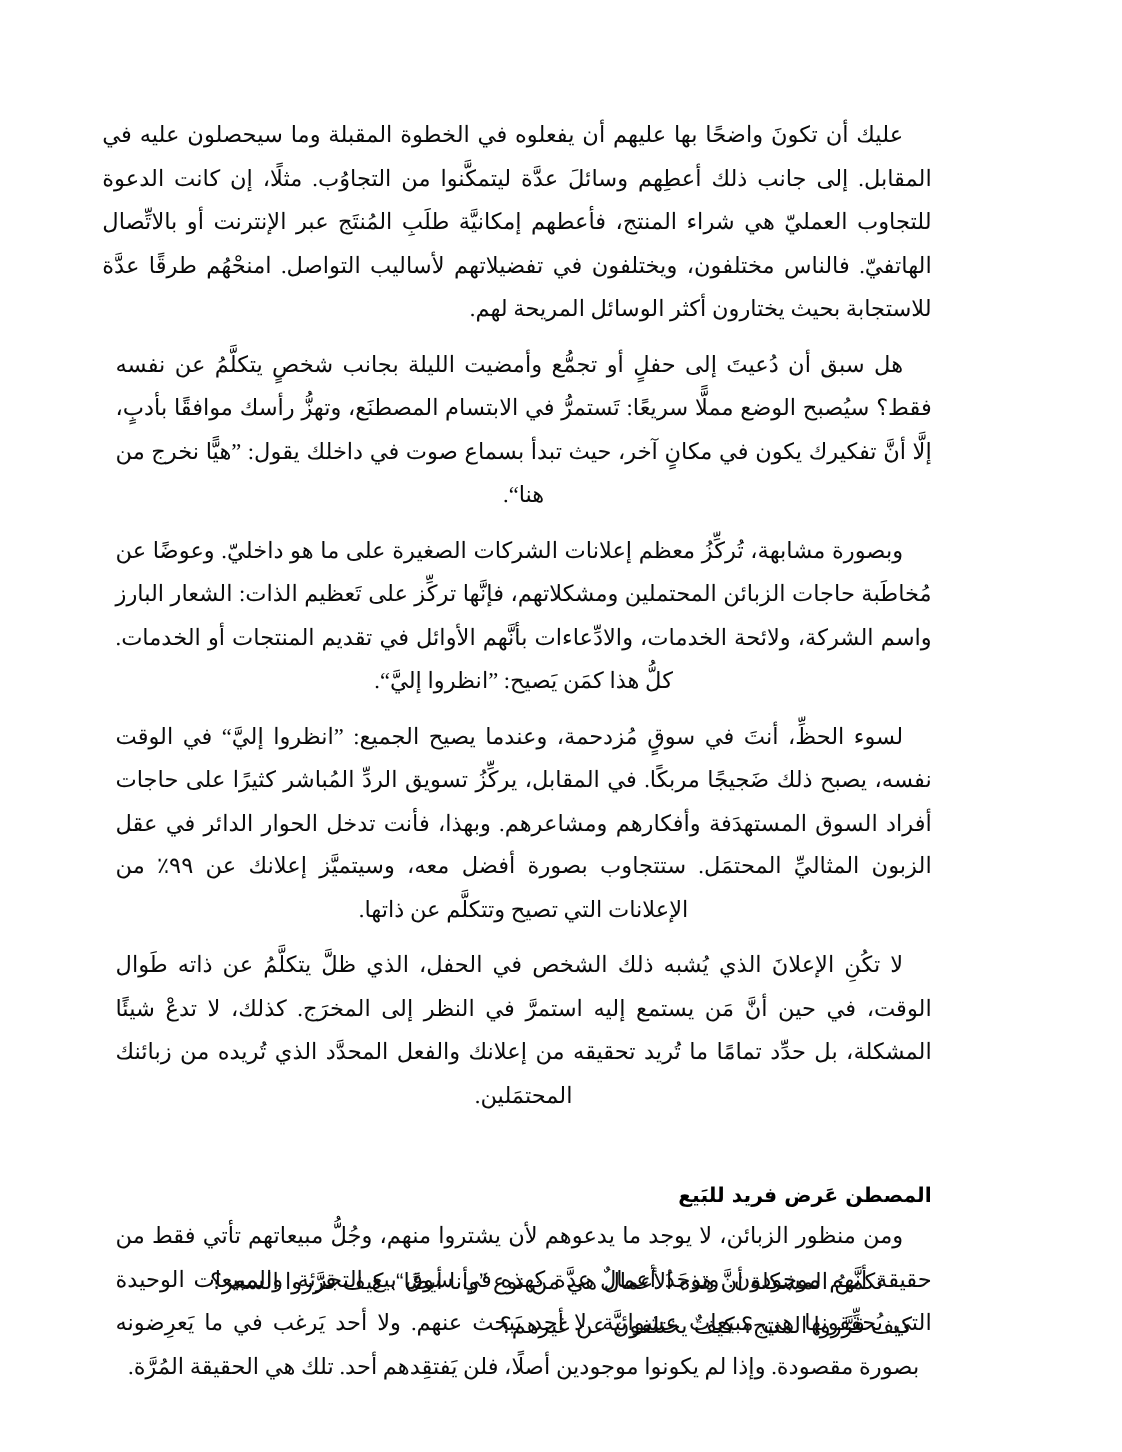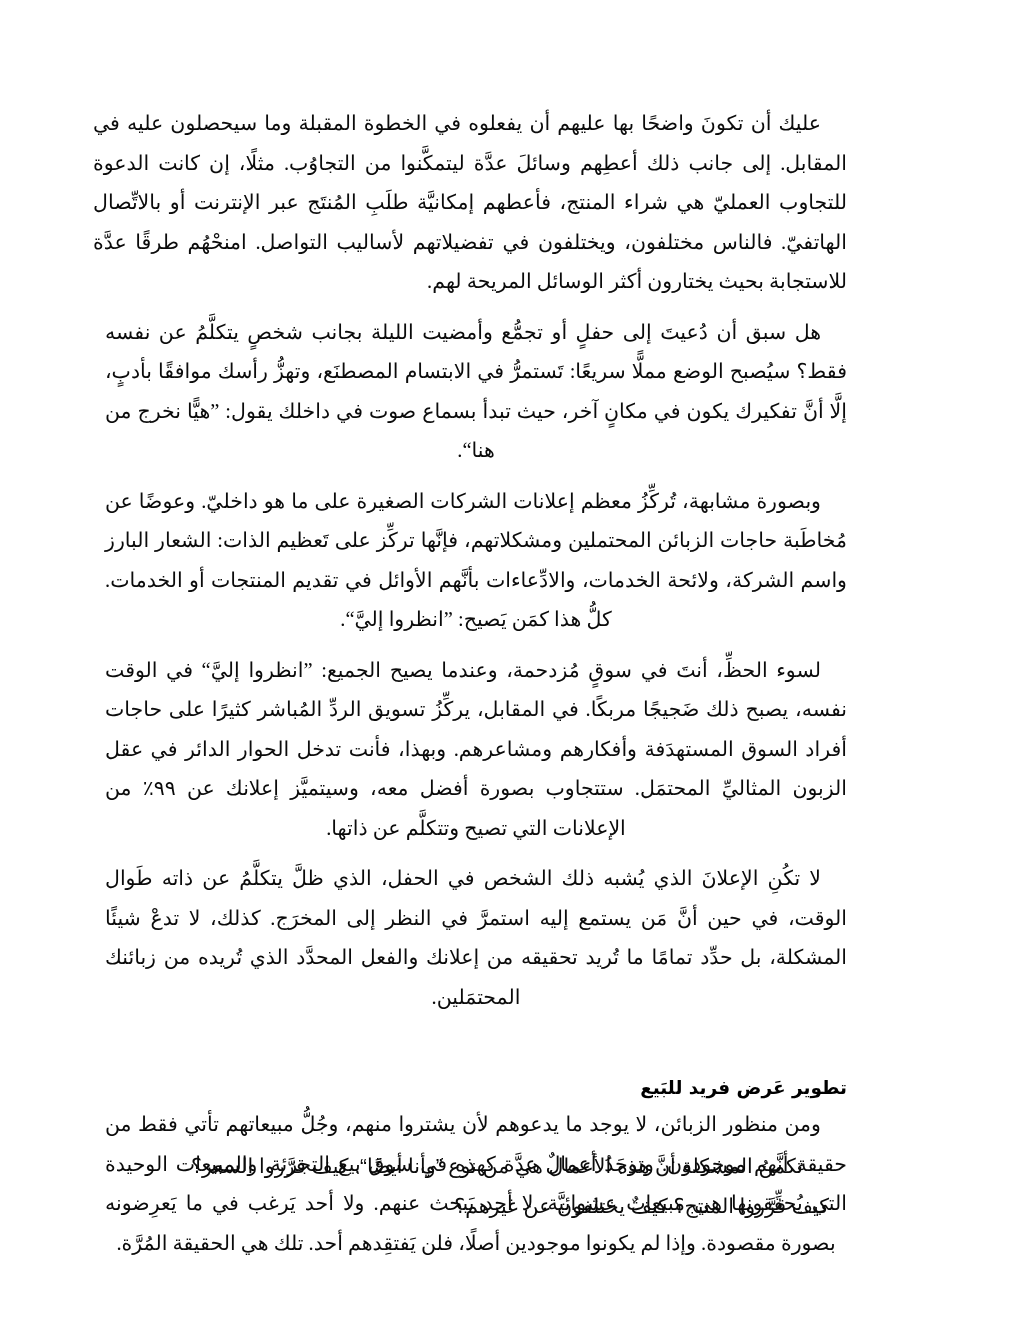--- a/index.html
+++ b/index.html
@@ -109,21 +109,21 @@
     <p class="body-par center-last">هل سبق أن دُعيتَ إلى حفلٍ أو تجمُّع وأمضيت الليلة بجانب شخصٍ يتكلَّمُ عن نفسه فقط؟ سيُصبح الوضع مملًّا سريعًا: تَستمرُّ في الابتسام المصطنَع، وتهزُّ رأسك موافقًا بأدبٍ، إلَّا أنَّ تفكيرك يكون في مكانٍ آخر، حيث تبدأ بسماع صوت في داخلك يقول: ”هيًّا نخرج من هنا“.</p>
 
     <p class="body-par center-last">وبصورة مشابهة، تُركِّزُ معظم إعلانات الشركات الصغيرة على ما هو داخليّ. وعوضًا عن مُخاطَبة حاجات الزبائن المحتملين ومشكلاتهم، فإنَّها تركِّز على تَعظيم الذات: الشعار البارز واسم الشركة، ولائحة الخدمات، والادِّعاءات بأنَّهم الأوائل في تقديم المنتجات أو الخدمات. كلُّ هذا كمَن يَصيح: ”انظروا إليَّ“.</p>
 
     <p class="body-par center-last">لسوء الحظِّ، أنتَ في سوقٍ مُزدحمة، وعندما يصيح الجميع: ”انظروا إليَّ“ في الوقت نفسه، يصبح ذلك ضَجيجًا مربكًا. في المقابل، يركِّزُ تسويق الردِّ المُباشر كثيرًا على حاجات أفراد السوق المستهدَفة وأفكارهم ومشاعرهم. وبهذا، فأنت تدخل الحوار الدائر في عقل الزبون المثاليِّ المحتمَل. ستتجاوب بصورة أفضل معه، وسيتميَّز إعلانك عن ٩٩٪ من الإعلانات التي تصيح وتتكلَّم عن ذاتها.</p>
 
     <p class="body-par center-last">لا تكُنِ الإعلانَ الذي يُشبه ذلك الشخص في الحفل، الذي ظلَّ يتكلَّمُ عن ذاته طَوال الوقت، في حين أنَّ مَن يستمع إليه استمرَّ في النظر إلى المخرَج. كذلك، لا تدعْ شيئًا المشكلة، بل حدِّد تمامًا ما تُريد تحقيقه من إعلانك والفعل المحدَّد الذي تُريده من زبائنك المحتمَلين.</p>
 
     <div class="gap-before-heading"></div>
 
-    <h2 class="section-heading">تطوير عَرض فريد للبَيع</h2>
+    <h2 class="section-heading">المصطن عَرض فريد للبَيع</h2>
 
     <div class="gap-after-heading"></div>
 
 
     <p class="body-par center-last">ومن منظور الزبائن، لا يوجد ما يدعوهم لأن يشتروا منهم، وجُلُّ مبيعاتهم تأتي فقط من حقيقة أنَّهم موجودون. وتوجَدُ أعمالٌ عدَّة كهذه في سوق بيع التجزئة. والمبيعات الوحيدة التي يُحقِّقونها هي مبيعاتٌ عشوائيَّة. لا أحد يَبحث عنهم. ولا أحد يَرغب في ما يَعرِضونه بصورة مقصودة. وإذا لم يكونوا موجودين أصلًا، فلن يَفتقِدهم أحد. تلك هي الحقيقة المُرَّة.</p>
 
   </div>
 
   <div class="clipped-tail">
     <p>تكمنُ المشكلة أنَّ هذه الأعمال هي من نوع ”وأنا أيضًا“. كيف قرَّروا السعر؟ كيف قرَّروا المنتج؟ كيف يختلفون عن غيرهم؟</p>

